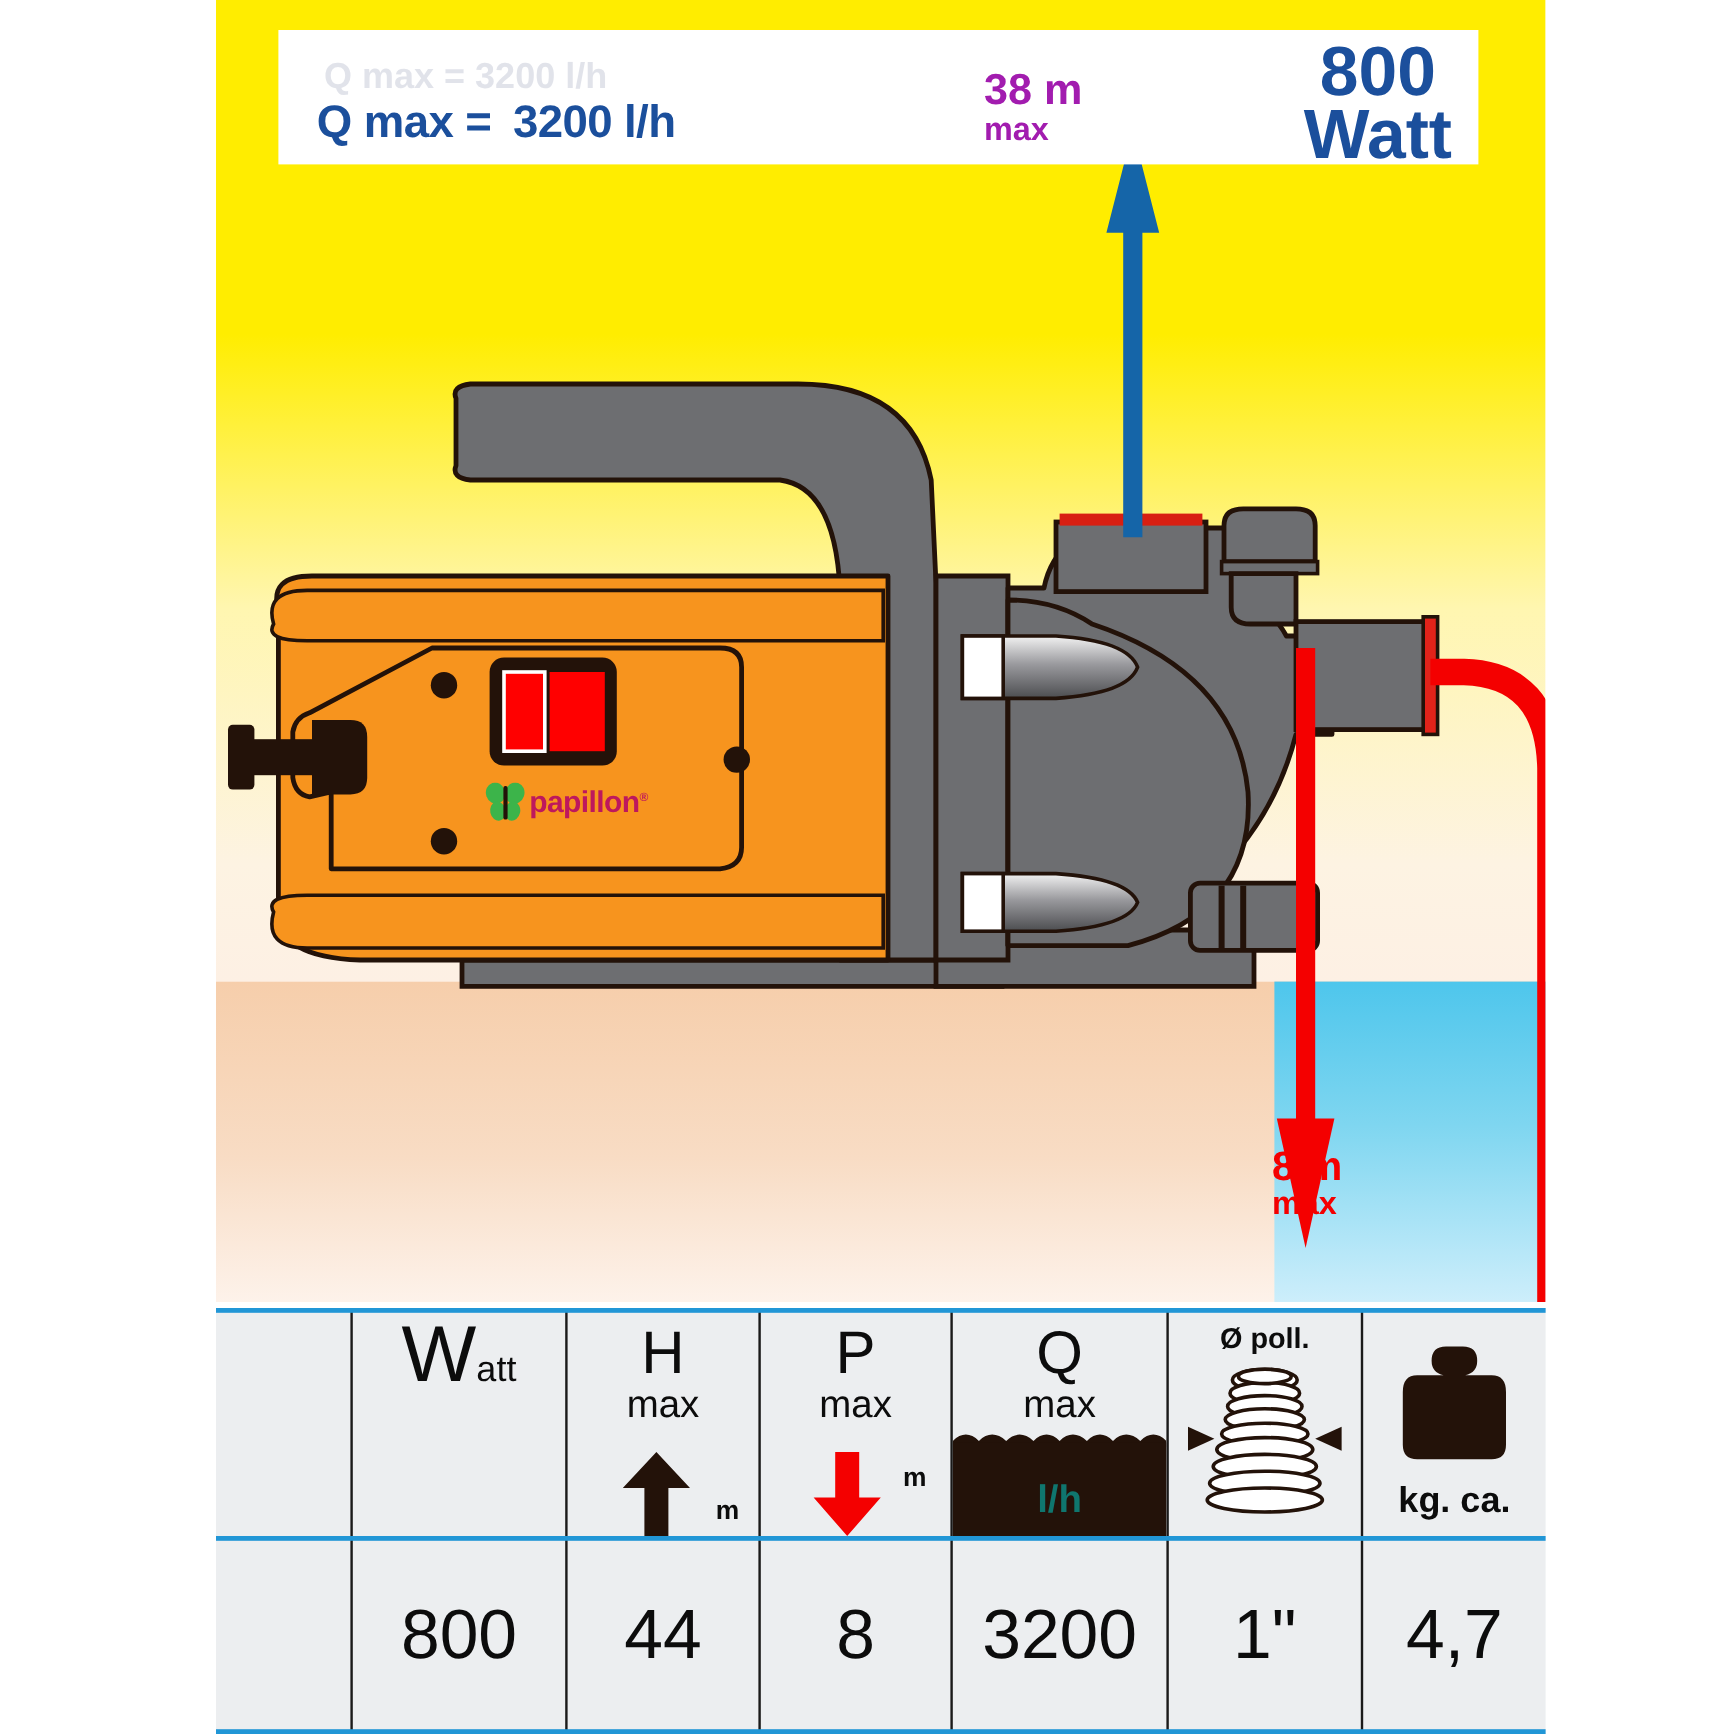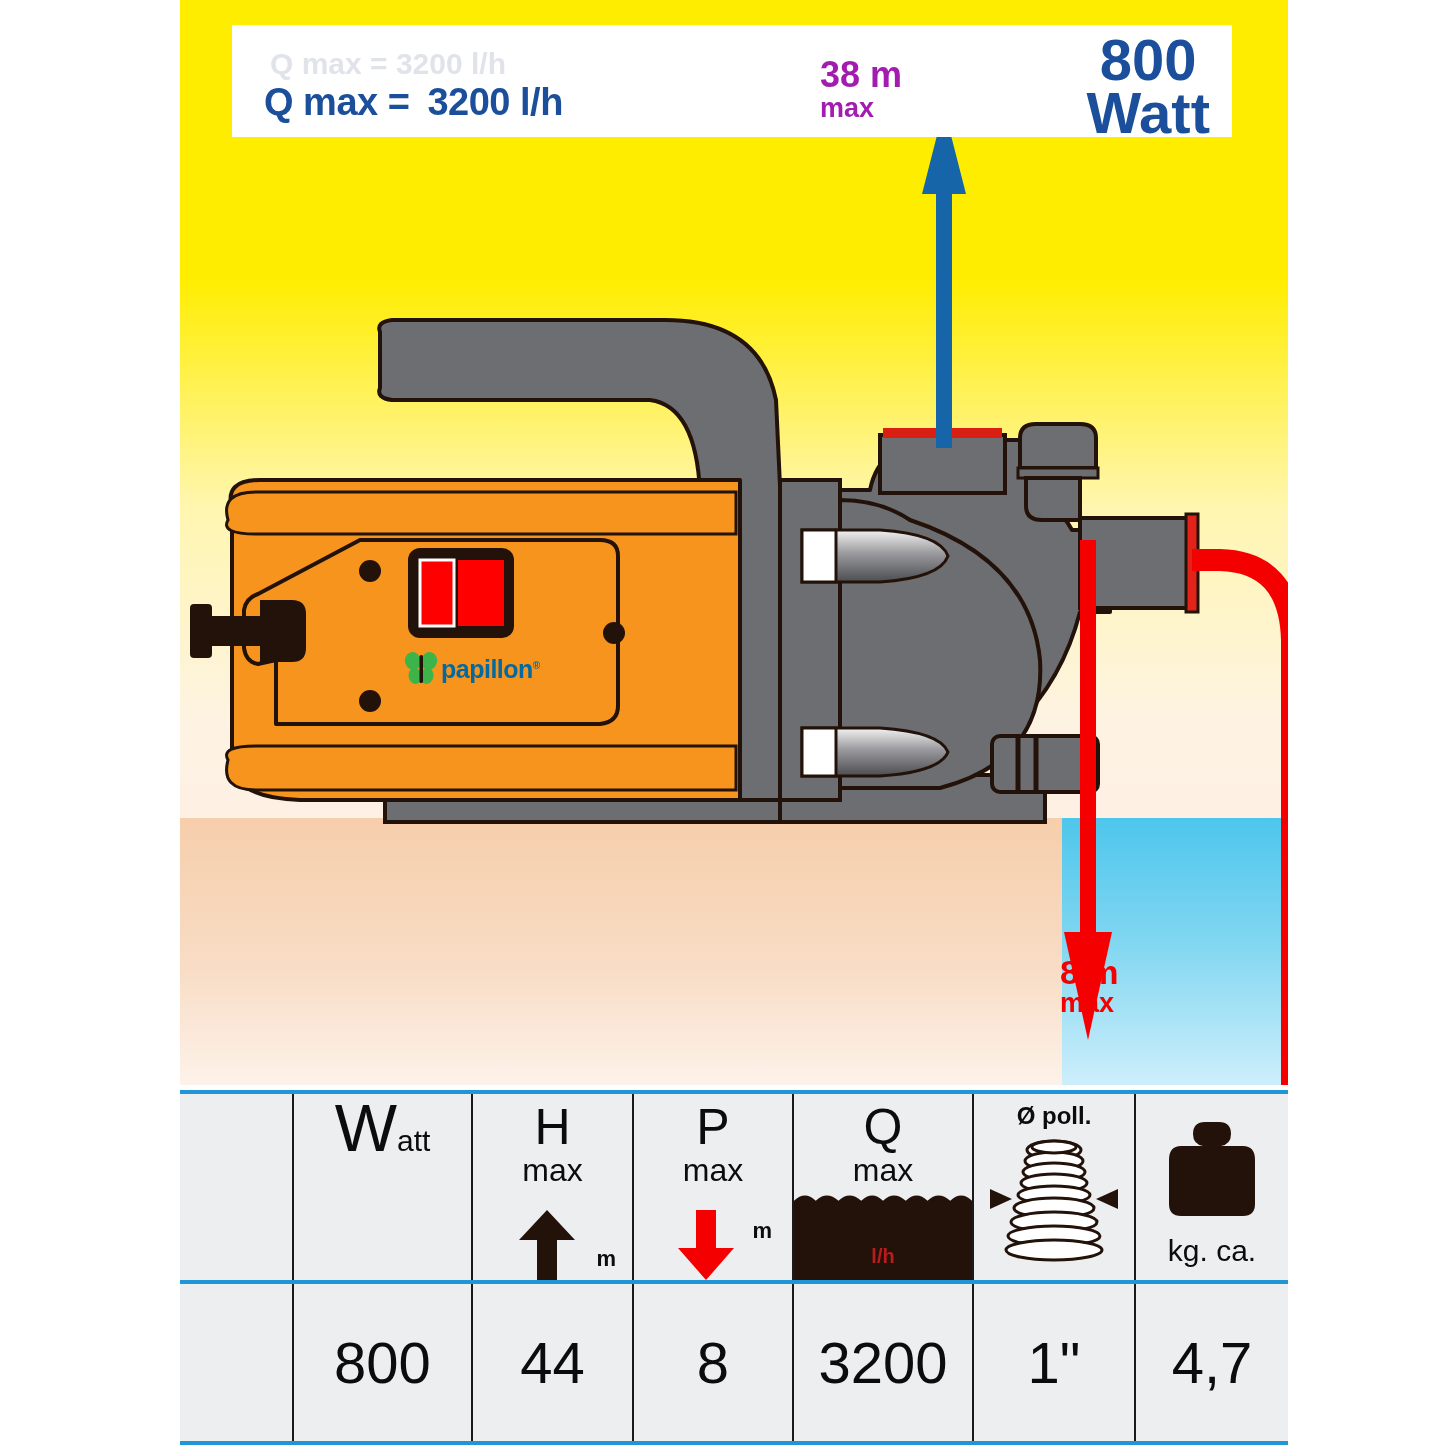--- a/index.html
+++ b/index.html
@@ -86,21 +86,21 @@
   #lbl-8m .sml { font-size: 27px; display: block; margin-top: 1px; }
 
   
   #pump { position: absolute; left: 0; top: 0; z-index: 10; }
 
   .logo-wrap {
     position: absolute; left: 222px; top: 652px;
     z-index: 16; display: flex; align-items: center;
   }
   .logo-text {
-    font-size: 25px; font-weight: bold; color: #0369a1;
+    font-size: 25px; font-weight: bold; color: #be185d;
     letter-spacing: -0.5px; margin-left: 1px;
   }
   .logo-tm { font-size: 10px; vertical-align: super; }
 
   
   #table {
     position: absolute;
     left: 180px; top: 1090px;
     width: 1108px; height: 355px;
   }
@@ -157,32 +157,32 @@
   .qtop { position:absolute; left:0; top:14px; width:100%; text-align:center; color:#0c0c0c; }
   .qtop .L { font-size: 50px; line-height: 0.95; display:block; }
   .qtop .M { font-size: 32px; line-height: 1.0; display:block; margin-top:2px; }
   .qwater {
     position: absolute; left: 0; bottom: 0; width: 100%; height: 78px;
     background: #231209;
   }
   .qwave { position: absolute; left: 0; bottom: 74px; width: 100%; height: 14px; }
   .qlh {
     position: absolute; left: 0; bottom: 12px; width: 100%;
-    text-align: center; color: #b91c1c; font-size: 20px; font-weight: bold;
+    text-align: center; color: #0f766e; font-size: 32px; font-weight: bold;
   }
 
   .poll-cell { position: relative; width: 100%; height: 100%; }
   .poll-title {
     position: absolute; left: 0; top: 12px; width: 100%;
     text-align: center; font-size: 24px; font-weight: bold; color: #0c0c0c;
   }
   .kg-cell { position: relative; width: 100%; height: 100%; }
   .kg-label {
     position: absolute; left: 0; bottom: 12px; width: 100%;
-    text-align: center; font-size: 30px; font-weight: normal; color: #0c0c0c;
+    text-align: center; font-size: 30px; font-weight: bold; color: #0c0c0c;
   }
 </style>
 </head>
 <body>
 
 <div id="page">
 
   <div id="scene">
 
     <div class="sky"></div>

